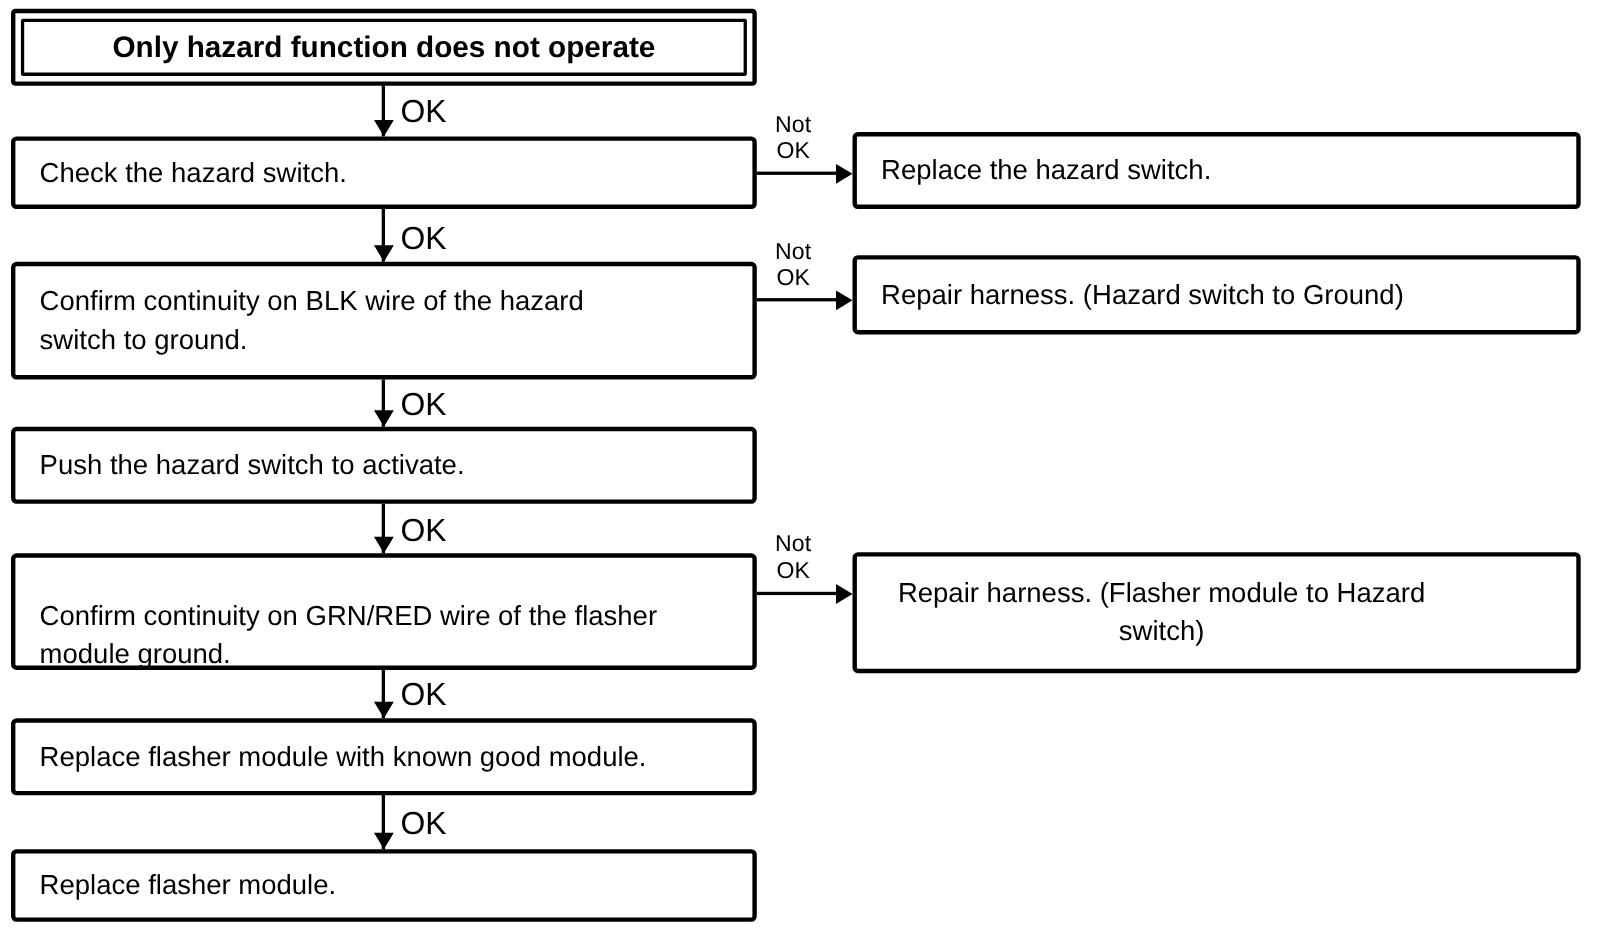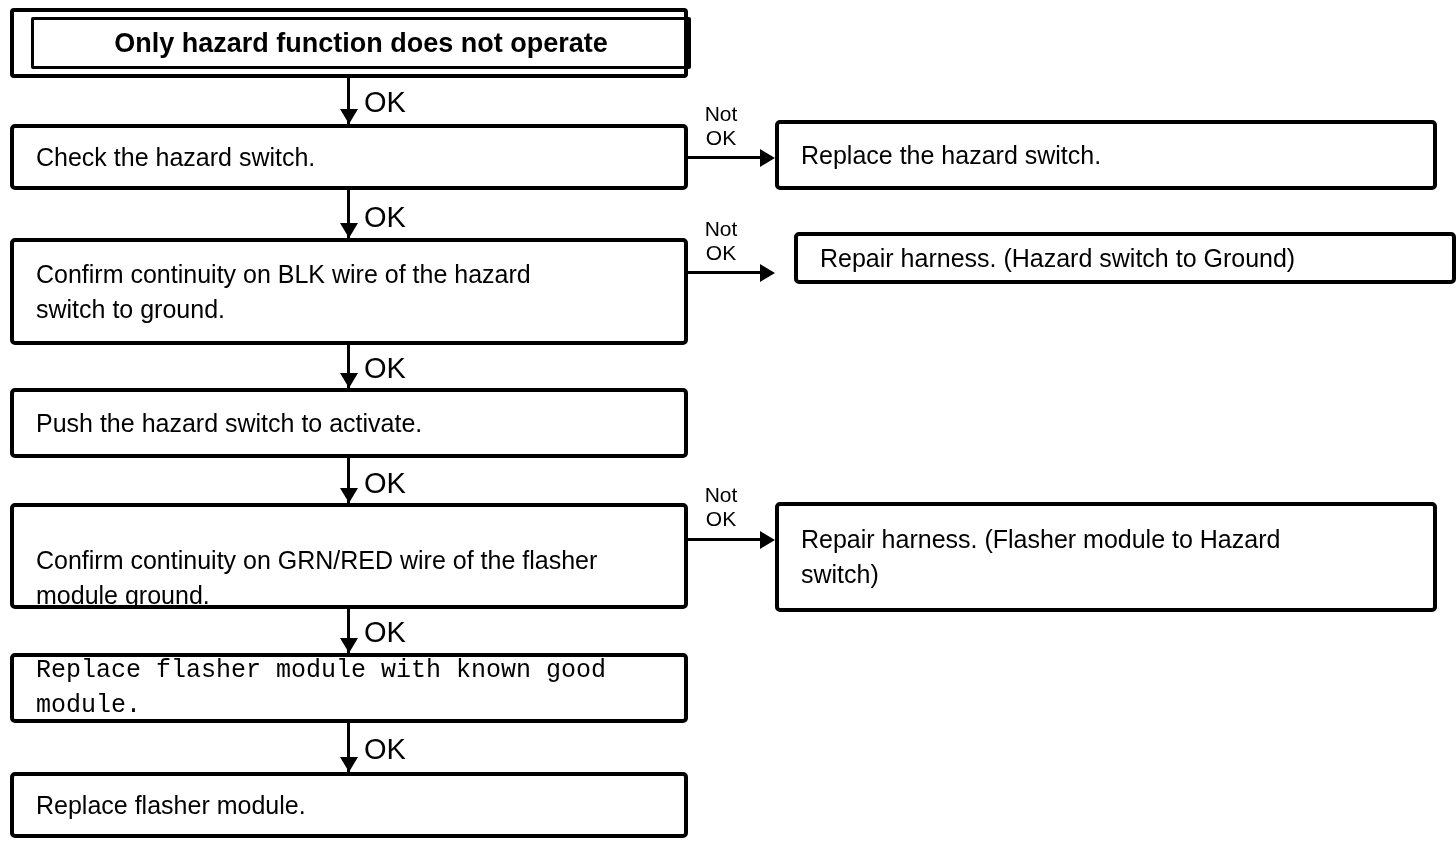--- a/index.html
+++ b/index.html
@@ -41,38 +41,37 @@
   .title-inner {
     box-sizing: border-box;
     width: 100%; height: 100%;
     border: 3px solid #000000;
     border-radius: 2px;
     display: flex;
     align-items: center;
     justify-content: center;
     font-weight: bold;
     font-size: 27px;
-    margin-left: 12px;
   }
 
   
   .n1 { top: 124px; height: 66px; }
   .n2 { top: 238px; height: 107px; }
   .n3 { top: 388px; height: 70px; }
   .n4 { top: 503px; height: 106px; }
-  .n5 { top: 653px; height: 70px; font-family: Liberation Mono, monospace; }
+  .n5 { top: 653px; height: 70px; }
   .n6 { top: 772px; height: 66px; }
   .r1 { top: 120px; height: 70px; }
-  .r2 { top: 232px; height: 52px; margin-left: 19px; }
+  .r2 { top: 232px; height: 72px; }
   .r3 { top: 502px; height: 110px; }
 
   
   .n2 .txt { width: 555px; }
   .n4 .txt { width: 600px; margin-top: 44px; }
-  .r3 .txt { width: 510px; }
+  .r3 .txt { width: 510px; text-align: center; }
 
   
   .vline { position: absolute; left: 347px; width: 3px; background: #000000; }
   .v1 { top: 77px;  height: 47px; }
   .v2 { top: 190px; height: 48px; }
   .v3 { top: 345px; height: 43px; }
   .v4 { top: 458px; height: 45px; }
   .v5 { top: 609px; height: 44px; }
   .v6 { top: 721px; height: 51px; }
 

